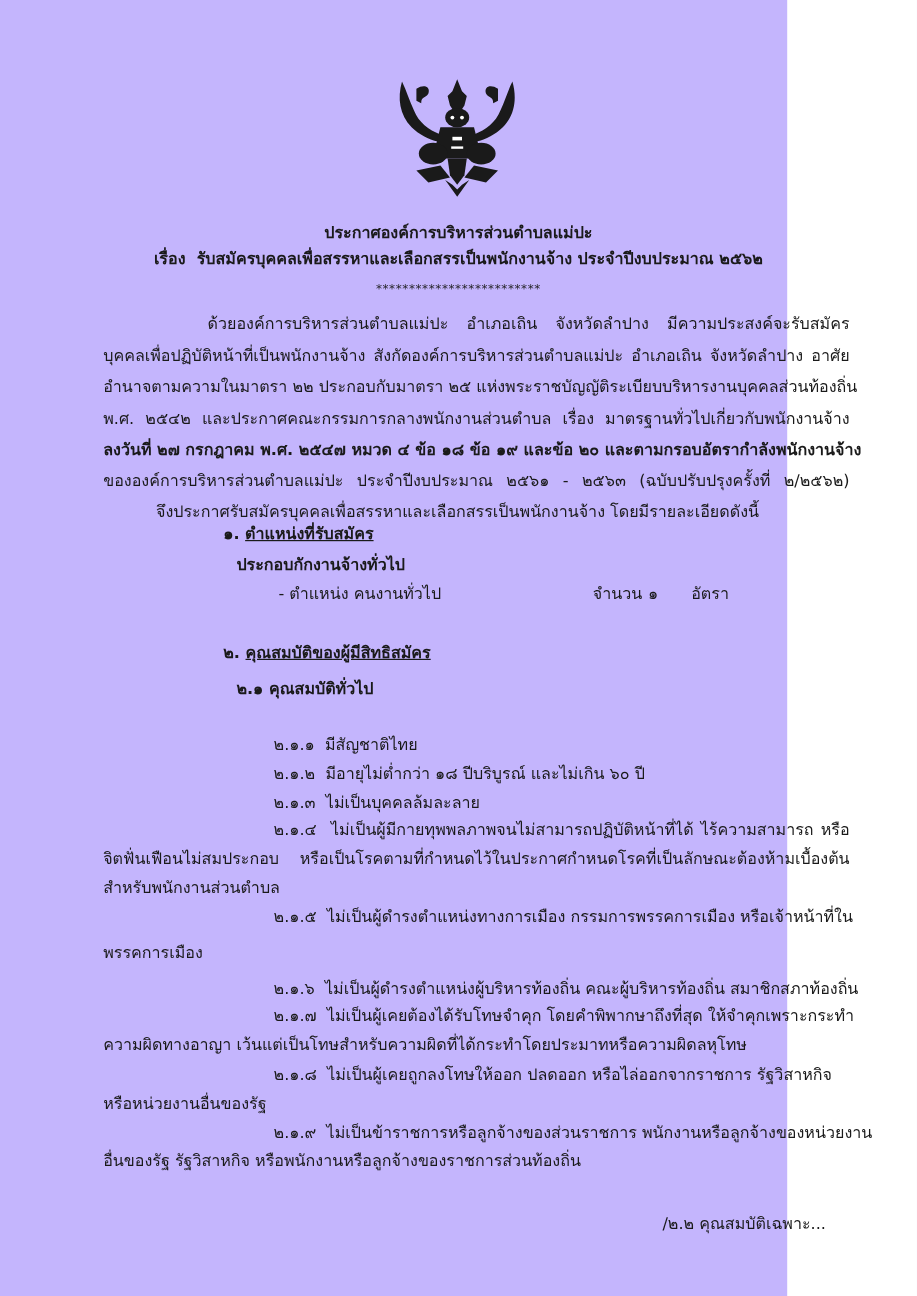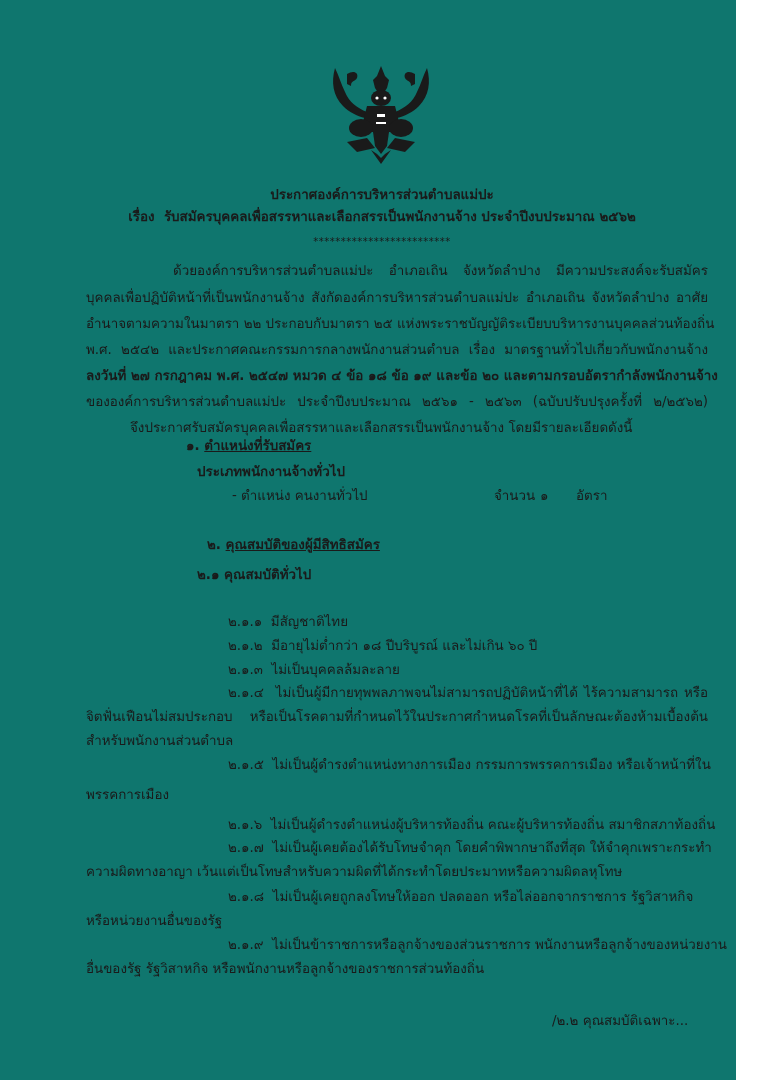--- a/index.html
+++ b/index.html
@@ -1,18 +1,18 @@
 <!DOCTYPE html>
 <html><head>
 <meta charset="utf-8">
 <style>
   html, body { margin:0; padding:0; background:#ffffff; }
   body { width:764px; height:1080px; position:relative; overflow:hidden;
          font-family:"DejaVu Sans", "Liberation Sans", sans-serif; color:#1a1a1a; }
-  .page { position:absolute; left:0; top:0; width:736px; height:1080px; background:#0f766e; }
+  .page { position:absolute; left:0; top:0; width:656px; height:1080px; background:#c4b5fd; }
   .garuda { position:absolute; left:327px; top:62px; width:108px; height:104px; }
   .abs { position:absolute; white-space:nowrap; font-size:13.4px; line-height:18px; }
   .center { left:0; width:764px; text-align:center; }
   .bold { font-weight:bold; }
   .u { text-decoration:underline; }
   .stars { font-size:10px; letter-spacing:0.5px; }
   .just { display:block; text-align:justify; text-align-last:justify; }
 </style>
 </head>
 <body>
@@ -65,27 +65,27 @@
       <span class="just">ลงวันที่ ๒๗ กรกฎาคม พ.ศ. ๒๕๔๗ หมวด ๔ ข้อ ๑๘ ข้อ ๑๙ และข้อ ๒๐ และตามกรอบอัตรากำลังพนักงานจ้าง</span>
     </div>
   <div class="abs" style="left:86px; top:393px; width:622px;">
       <span class="just">ขององค์การบริหารส่วนตำบลแม่ปะ ประจำปีงบประมาณ ๒๕๖๑ - ๒๕๖๓ (ฉบับปรับปรุงครั้งที่ ๒/๒๕๖๒)</span>
     </div>
   <div class="abs" style="left:86px; top:419px;margin-left:44px;">จึงประกาศรับสมัครบุคคลเพื่อสรรหาและเลือกสรรเป็นพนักงานจ้าง โดยมีรายละเอียดดังนี้</div>
 
   <div class="abs bold" style="left:186px; top:437px;">
     <span>๑.</span>&nbsp;<span class="u">ตำแหน่งที่รับสมัคร</span>
   </div>
-  <div class="abs bold" style="left:197px; top:463px;">ประเภทพนักงานจ้างทั่วไป</div>
+  <div class="abs bold" style="left:197px; top:463px;">ประกอบกักงานจ้างทั่วไป</div>
   <div class="abs" style="left:232px; top:487px;">- ตำแหน่ง  คนงานทั่วไป</div>
   <div class="abs" style="left:470px; top:487px;margin-left:24px;">จำนวน</div>
   <div class="abs" style="left:540px; top:487px;">๑</div>
   <div class="abs" style="left:576px; top:487px;">อัตรา</div>
 
-  <div class="abs bold" style="left:186px; top:536px;margin-left:21px;">
+  <div class="abs bold" style="left:186px; top:536px;">
     <span>๒.</span>&nbsp;<span class="u">คุณสมบัติของผู้มีสิทธิสมัคร</span>
   </div>
   <div class="abs bold" style="left:197px; top:566px;text-align:center;">
     <span>๒.๑</span>&nbsp;<span>คุณสมบัติทั่วไป</span>
   </div>
 
   <div class="abs" style="left:228px; top:613px;">
     <span>๒.๑.๑</span>&nbsp;&nbsp;<span>มีสัญชาติไทย</span>
   </div>
   <div class="abs" style="left:228px; top:637px;">

